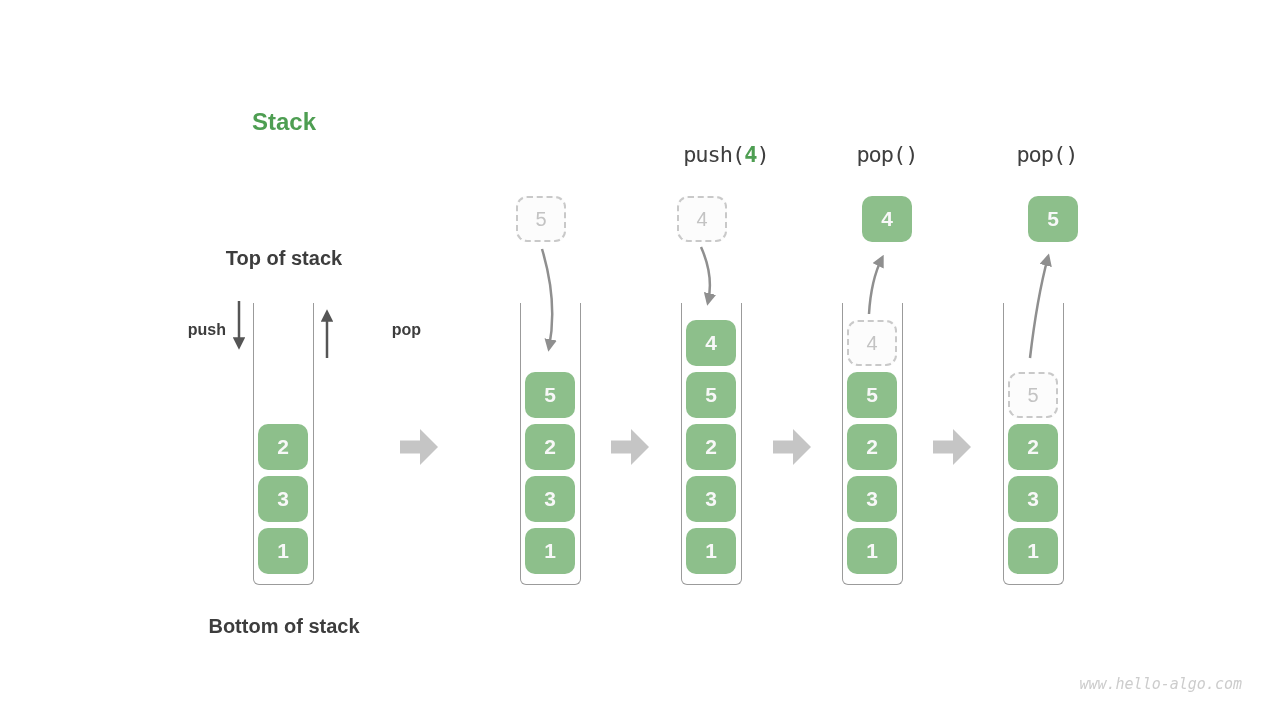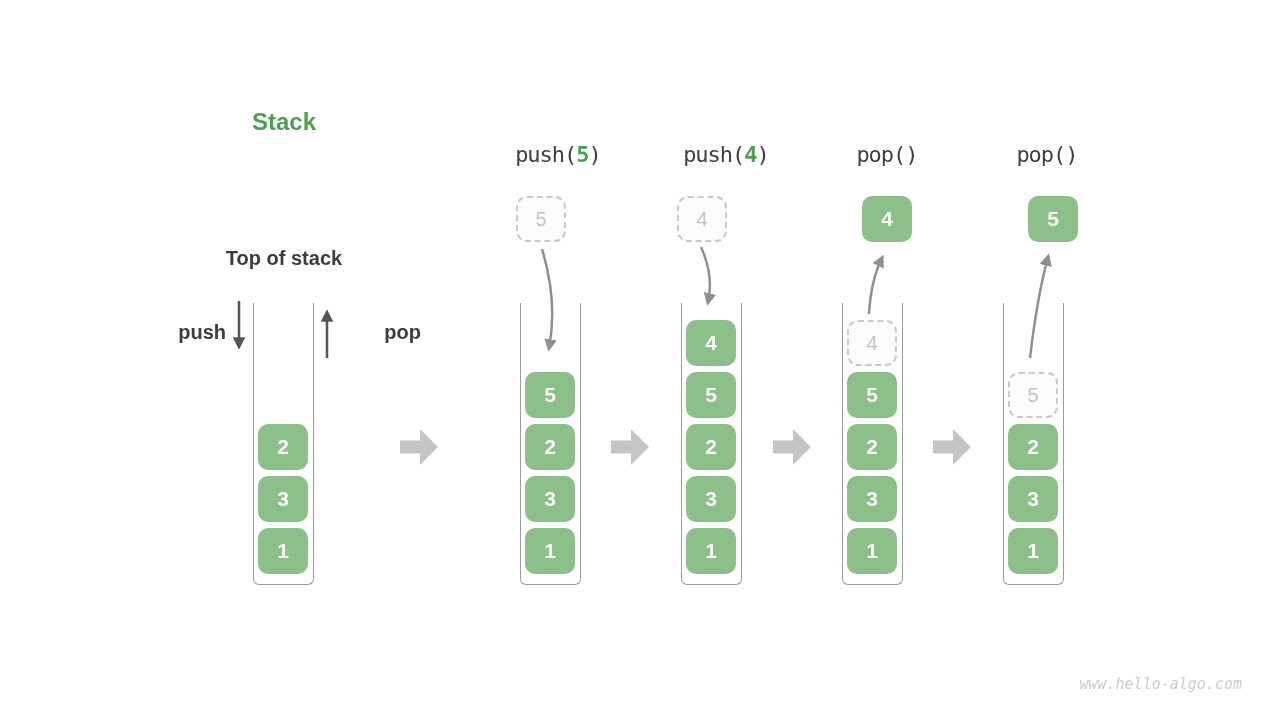--- a/index.html
+++ b/index.html
@@ -2,21 +2,21 @@
 <html><head>
 <meta charset="utf-8">
 <style>
   html,body{margin:0;padding:0;background:#ffffff;}
   .canvas{position:relative;width:1280px;height:720px;background:#ffffff;overflow:hidden;
           font-family:"Liberation Sans",sans-serif;}
   .abs{position:absolute;}
 
   .title{font-size:24px;font-weight:bold;color:#4e9e52;text-align:center;}
   .side-label{font-size:20px;font-weight:bold;color:#3d3d3d;text-align:center;}
-  .pp-label{font-size:20px;font-weight:bold;color:#3d3d3d;}
+  .pp-label{font-size:16px;font-weight:bold;color:#3d3d3d;}
 
   .op{font-family:"DejaVu Sans Mono",monospace;font-size:22px;color:#3f3f3f;text-align:center;
       letter-spacing:-1px;}
   .op .arg{color:#4e9e52;font-weight:bold;}
 
   .container{box-sizing:border-box;width:61px;height:282px;
              border-left:1.5px solid #9b9b9b;border-right:1.5px solid #9b9b9b;
              border-bottom:1.5px solid #9b9b9b;border-radius:0 0 6px 6px;background:#ffffff;}
 
   .cell{box-sizing:border-box;width:50px;height:46px;border-radius:10px;
@@ -29,24 +29,24 @@
 
   svg.overlay{position:absolute;left:0;top:0;pointer-events:none;z-index:2;}
 </style>
 </head>
 <body>
 
 <div class="canvas">
 
   <div class="abs title" style="left:214px;top:108px;width:140px;">Stack</div>
   <div class="abs side-label" style="left:184px;top:247px;width:200px;">Top of stack</div>
+  <div class="abs side-label" style="left:184px;top:615px;width:200px;">Bottom of stack</div>
   <div class="abs pp-label" style="left:146px;top:321px;width:80px;text-align:right;">push</div>
   <div class="abs pp-label" style="left:341px;top:321px;width:80px;text-align:right;">pop</div>
 
-  <div class="abs op" style="left:478px;top:142px;width:160px;"><span>push(</span><span class="arg">5</span><span>)</span></div>
   <div class="abs op" style="left:646px;top:142px;width:160px;text-align:center;"><span>push(</span><span class="arg">4</span><span>)</span></div>
   <div class="abs op" style="left:807px;top:142px;width:160px;"><span>pop()</span></div>
   <div class="abs op" style="left:967px;top:142px;width:160px;"><span>pop()</span></div>
 
   <svg class="overlay" width="1280" height="720" viewBox="0 0 1280 720">
     <defs>
       <marker id="ah-dark" viewBox="0 0 10 10" refX="7" refY="5" markerWidth="5" markerHeight="5" orient="auto-start-reverse">
         <path d="M0,0 L10,5 L0,10 z" fill="#555555"></path>
       </marker>
       <marker id="ah-gray" viewBox="0 0 10 10" refX="7" refY="5" markerWidth="5" markerHeight="5" orient="auto-start-reverse">

